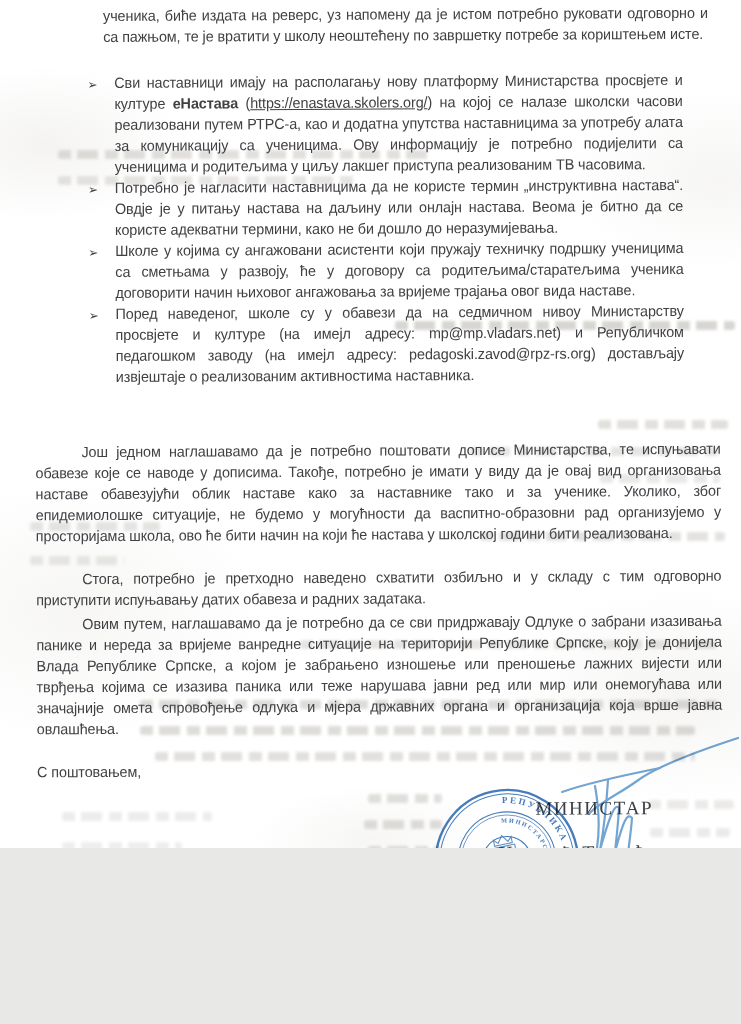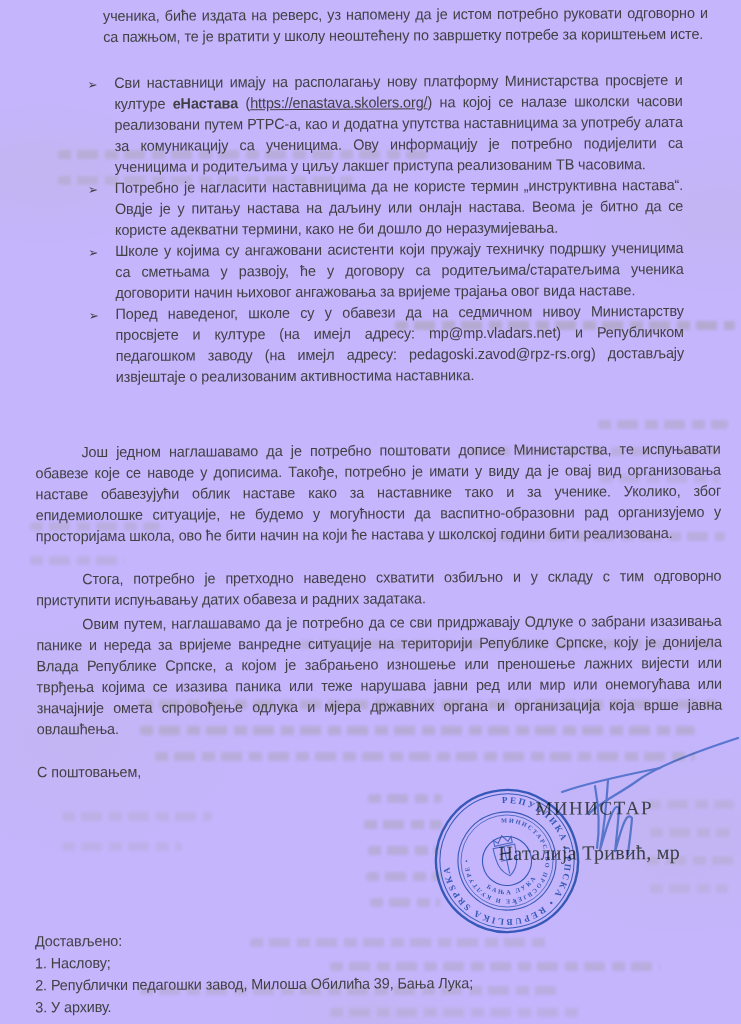--- a/index.html
+++ b/index.html
@@ -1,18 +1,18 @@
 <!DOCTYPE html>
 <html><head>
 <meta charset="utf-8">
 <style>
   html,body{margin:0;padding:0;background:#e8e8e6;}
   .page{
-    position:relative;width:741px;height:1024px;margin:0 auto;
-    background:#c4b5fd;overflow:hidden;
+    position:relative;width:741px;height:848px;margin:0 auto;
+    background:#ffffff;overflow:hidden;
     font-family:"Liberation Sans",sans-serif;color:#414144;
   }
   
   .page::before{
     content:"";position:absolute;inset:0;pointer-events:none;z-index:0;
     background:
       radial-gradient(240px 130px at 6% 17%,rgba(186,182,172,.16),transparent 60%),
       radial-gradient(260px 150px at 97% 21%,rgba(186,182,172,.13),transparent 60%),
       radial-gradient(320px 220px at 10% 72%,rgba(186,182,172,.12),transparent 60%),
       radial-gradient(300px 180px at 92% 82%,rgba(186,182,172,.14),transparent 60%),

